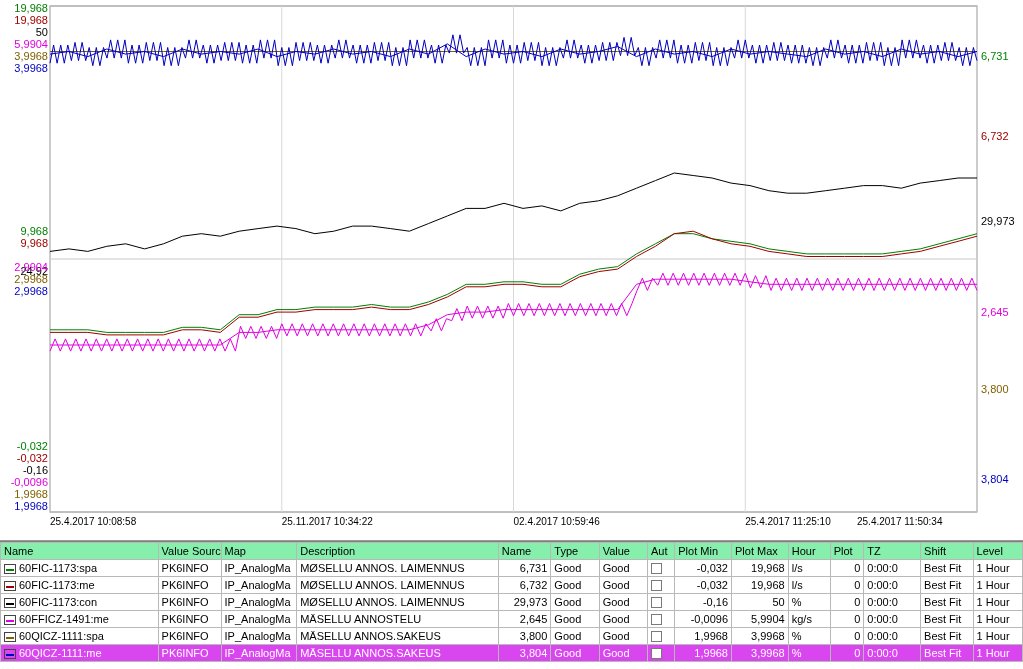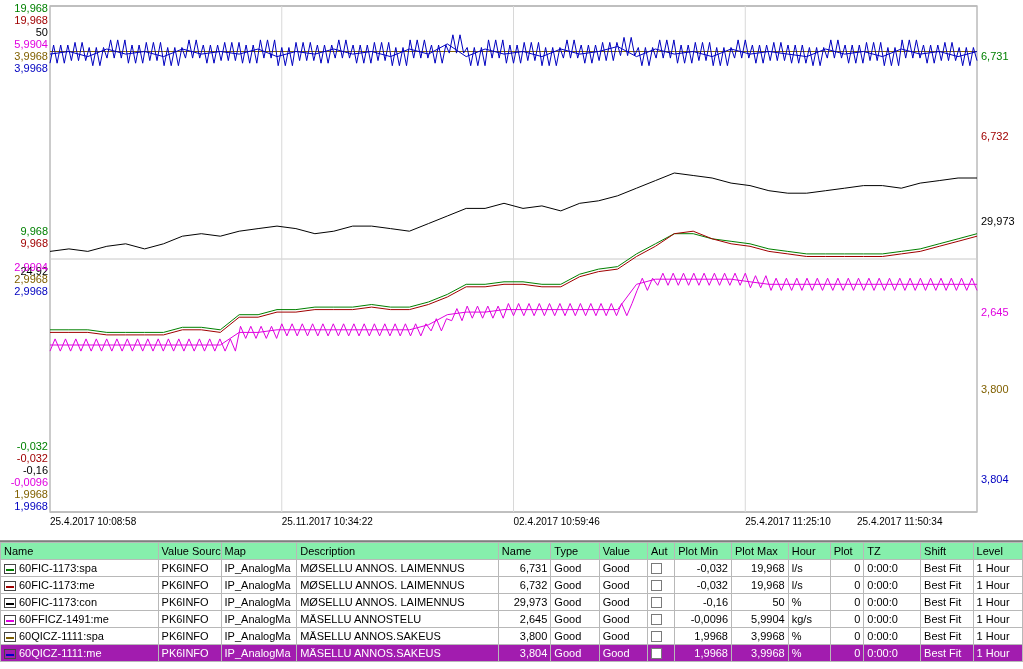--- a/index.html
+++ b/index.html
@@ -10,21 +10,21 @@
   .ytick { position: absolute; font-size: 11px; white-space: nowrap; }
   .ytick.left { right: calc(100% - 48px); text-align: right; }
   .ytick.right { left: calc(100% - 42px); text-align: left; }
   .xtick { position: absolute; top: 516px; font-size: 10px; white-space: nowrap; text-align: left; }
 
   
   .tbl { position: relative; height: 128px; overflow: hidden; border-top: 1px solid #7f7f7f; }
   table { border-collapse: collapse; width: 100%; table-layout: fixed; }
   th, td { border: 1px solid #b8b8b8; padding: 1px 3px; height: 17px; font-size: 11px; text-align: left; white-space: nowrap; overflow: hidden; background: #fff; }
   th { background: #86efac; font-weight: normal; position: relative; }
-  tr.sel td { background: #a21caf; color: #fff; }
+  tr.sel td { background: #d946ef; color: #fff; }
   .chk { display: inline-block; width: 11px; height: 11px; border: 1px solid #7a7a7a; background: #fff; vertical-align: middle; }
   .chk.checked::after { content: "✓"; font-size: 9px; position: relative; top: -3px; left: 0; }
   .sq { display: inline-block; width: 12px; height: 10px; border: 1px solid #444; vertical-align: middle; margin-right: 3px; position: relative; }
   .sq::after { content:""; position:absolute; left:1px; right:1px; top:4px; border-top:2px solid var(--lc);}
   .num { text-align: right; }
   col.c-name   { width: 150px; }
   col.c-ds     { width: 60px; }
   col.c-map    { width: 72px; }
   col.c-desc   { width: 192px; }
   col.c-val    { width: 50px; }

